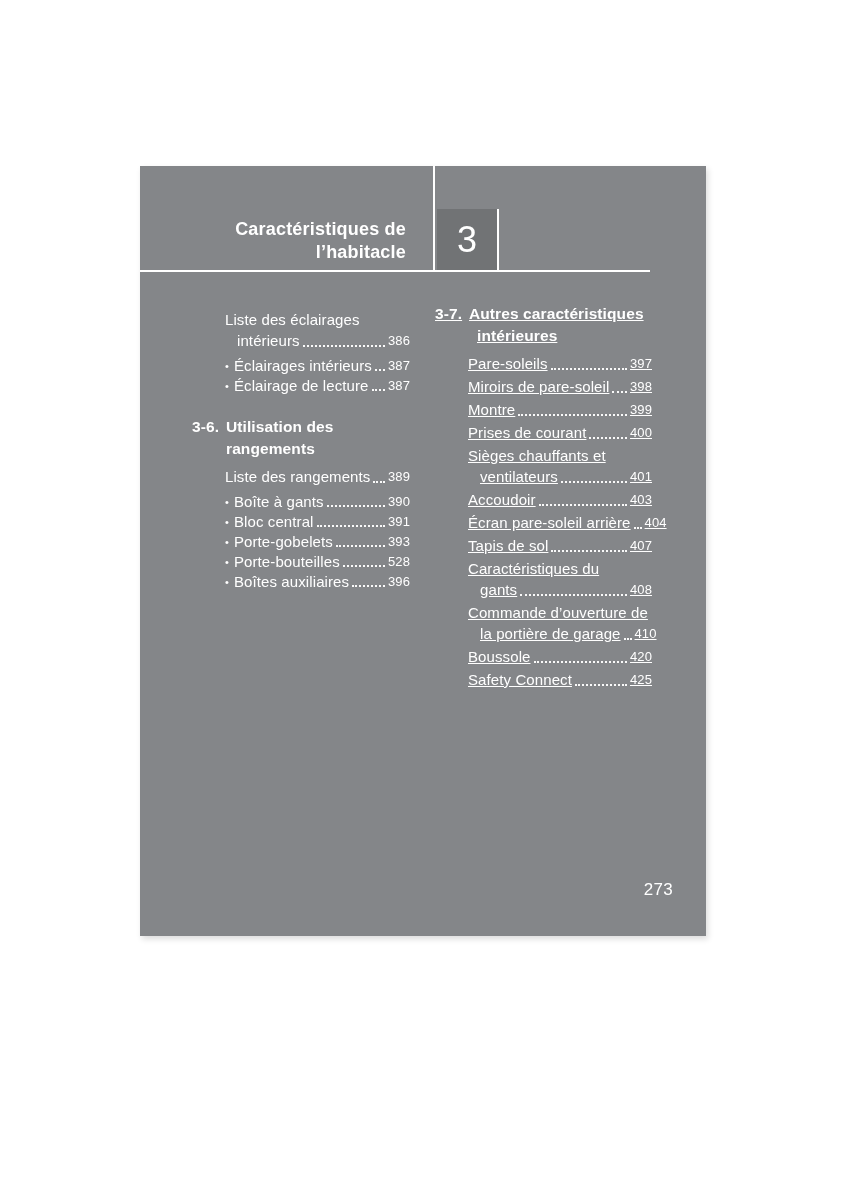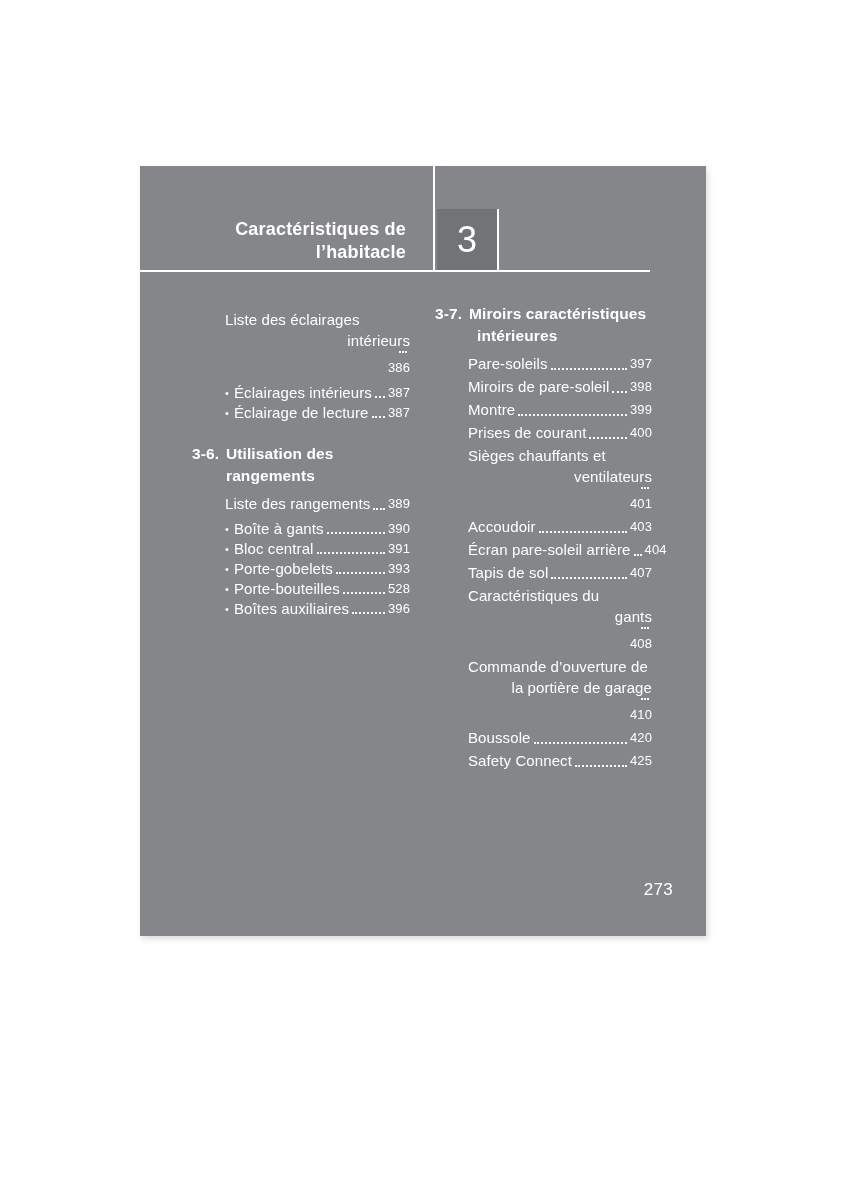--- a/index.html
+++ b/index.html
@@ -49,36 +49,36 @@
     width: 2px; height: 63px; background: var(--ink);
   }
   .divider {
     position: absolute; left: 0; top: 104px;
     width: 510px; height: 2px; background: var(--ink);
   }
 
   
   .col { position: absolute; top: 137px; }
   .col-left  { left: 52px;  width: 218px; }
-  .col-right { left: 295px; width: 217px; }
+  .col-right { left: 295px; width: 217px; text-decoration: underline; }
 
   .section + .section { margin-top: 21px; }
   .sec-head {
     display: grid; grid-template-columns: 34px 1fr;
     font-size: 15.5px; font-weight: bold; line-height: 22px;
     letter-spacing: 0.1px;
   }
   .sec-title .t2 { padding-left: 8px; }
   .entries { margin-left: 33px; padding-top: 6px; }
 
   .entry { font-size: 15px; line-height: 21px; letter-spacing: 0.1px; }
   .entry + .entry { margin-top: 2px; }
   .entry.bullet { line-height: 18px; }
   .entry.bullet.gap-top { margin-top: 6px; }
-  .entry .cont { padding-left: 12px; flex-direction: column; }
+  .entry .cont { padding-left: 12px; }
 
   .row { display: flex; align-items: flex-end; }
   .row .lbl { white-space: nowrap; }
   .row .dots {
     flex: 1; min-width: 8px;
     border-bottom: 2px dotted rgba(255,255,255,0.95);
     margin: 0 3px 4px 3px;
   }
   .row .pg { text-align: right; font-size: 13px; }
   .bullet-mark { display: inline-block; font-size: 11px; vertical-align: 1px; margin-right: 5px; }
@@ -187,21 +187,21 @@
               </div>
             </div>
           </div>
         </div>
       </div>
     <div class="col col-right">
         <div class="section">
           <div class="sec-head">
             <span class="sec-id">3-7.</span>
             <span class="sec-title">
-              <div class="t1">Miroirs caractéristiques</div>
+              <div class="t1">Autres caractéristiques</div>
               <div class="t2">intérieures</div>
             </span>
           </div>
           <div class="entries">
             <div class="entry">
               <div class="row">
                 <span class="lbl">Pare-soleils</span>
                 <span class="dots"></span>
                 <span class="pg">397</span>
               </div>

